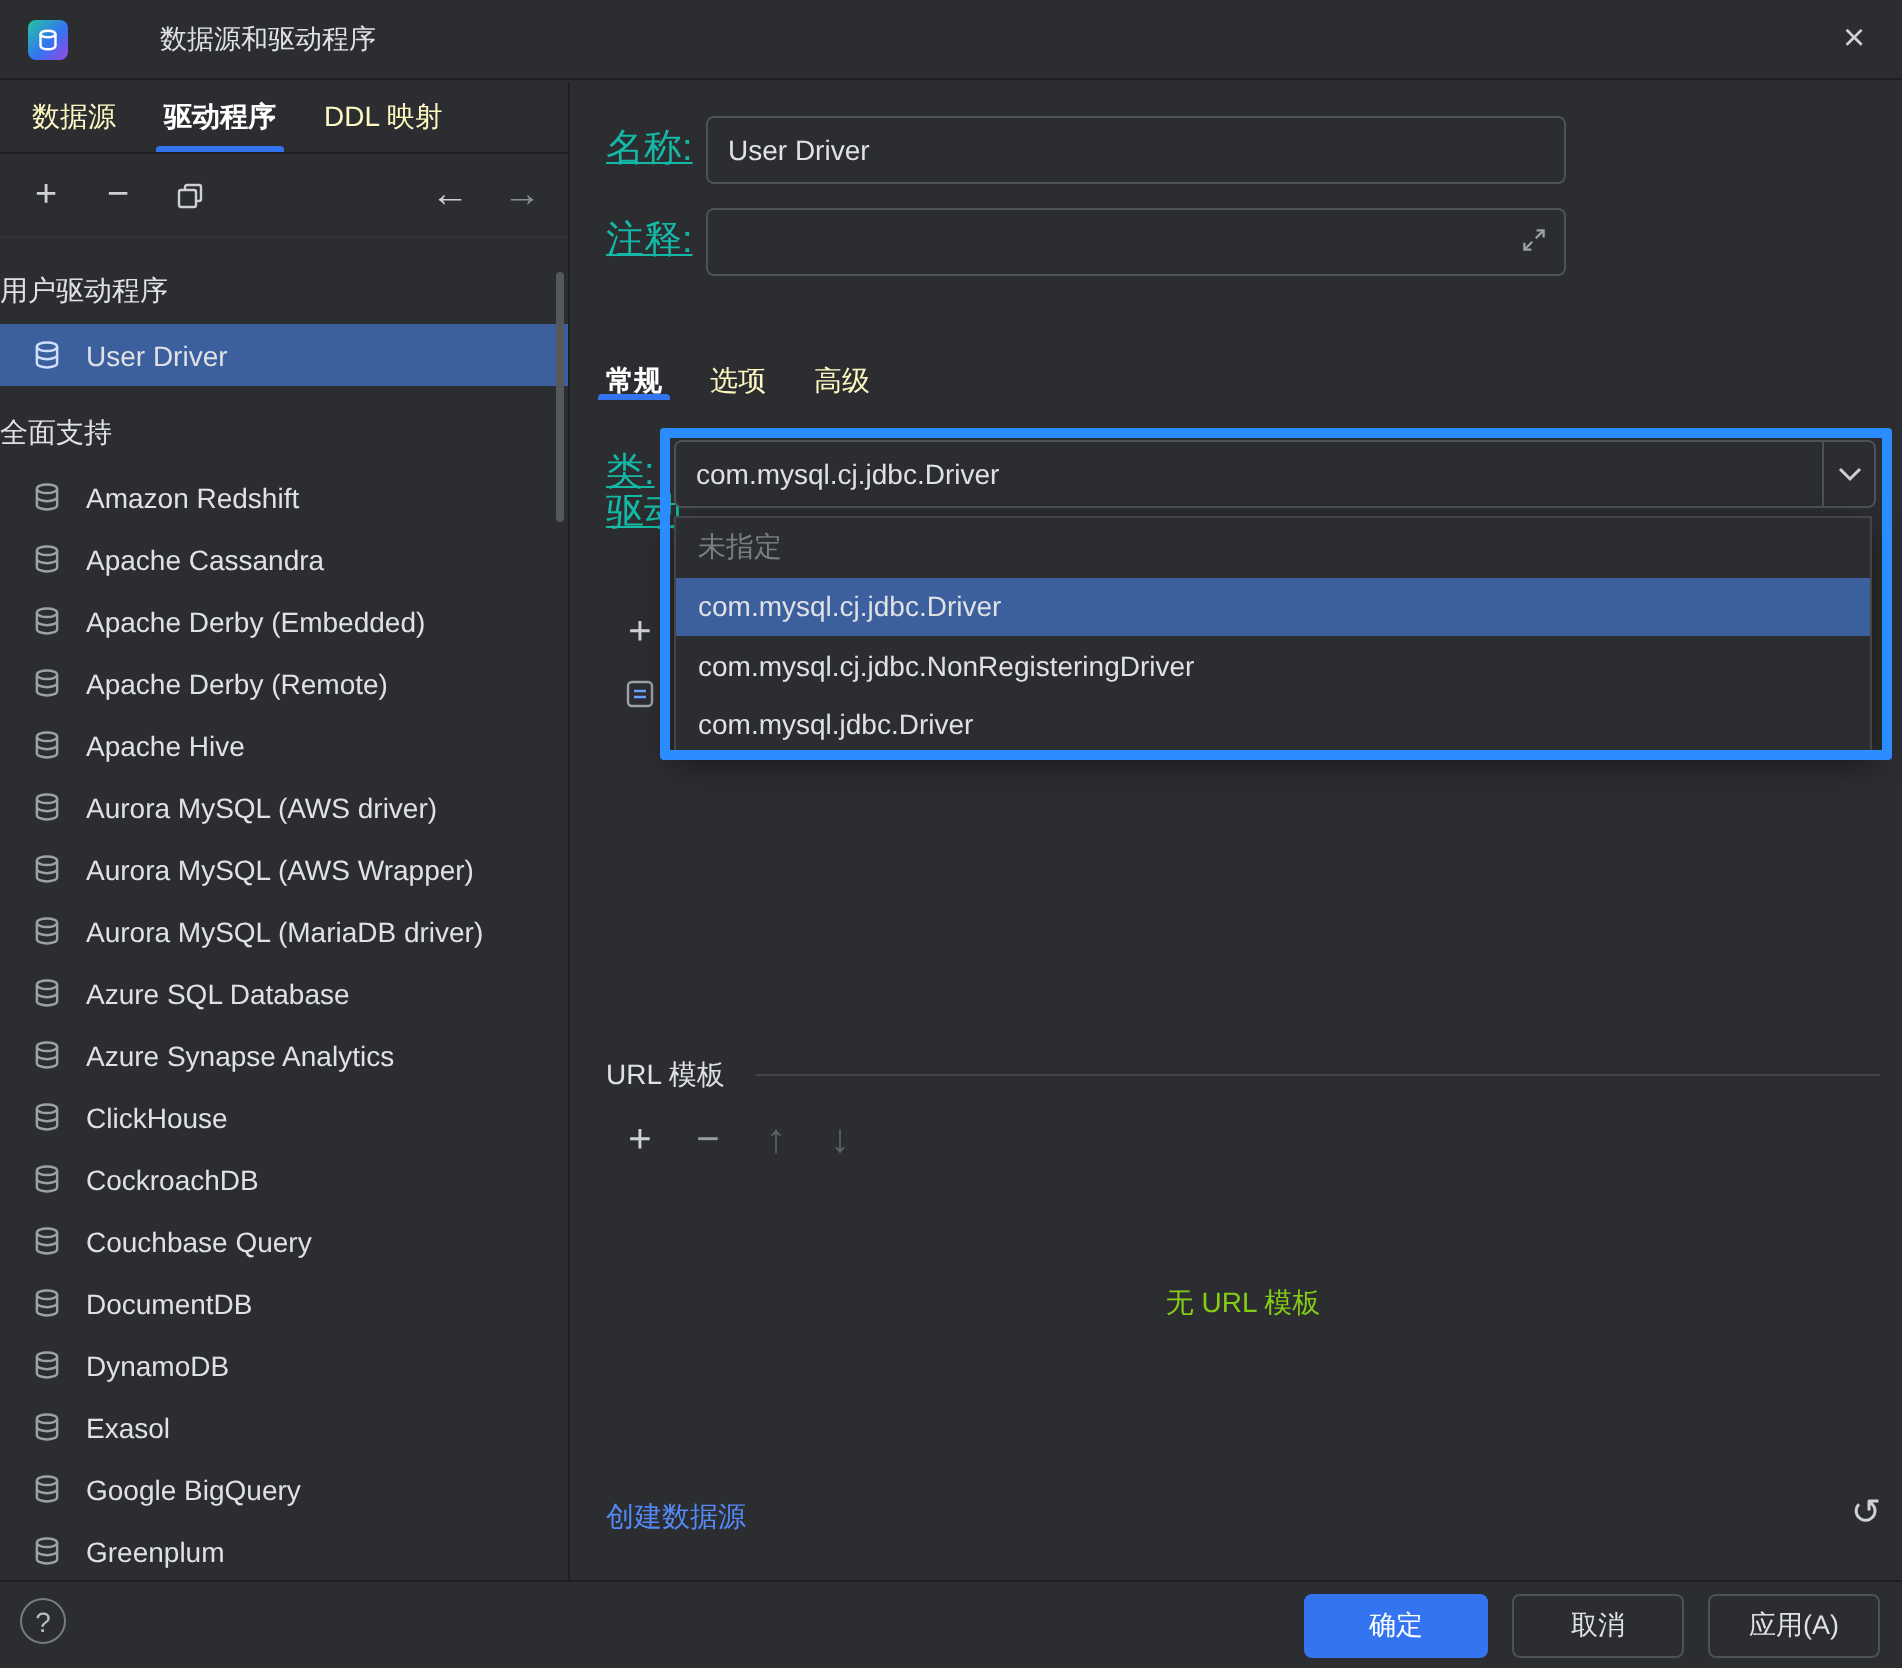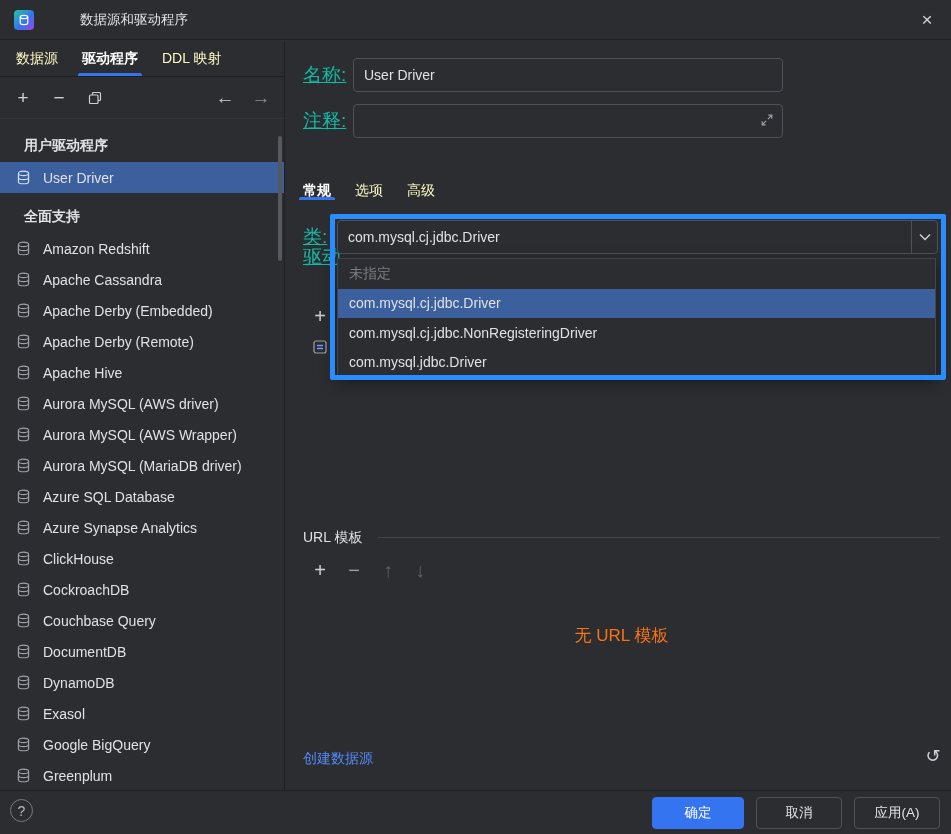--- a/index.html
+++ b/index.html
@@ -17,21 +17,21 @@
   .left{position:absolute;left:0;top:41px;width:285px;height:749px;border-right:1px solid #1e1f22;}
   .ltabs{height:36px;display:flex;align-items:stretch;padding:0 4px;border-bottom:1px solid #1e1f22;}
   .tab{padding:0 12px;display:flex;align-items:center;position:relative;color:#fef9c3;font-size:14px;cursor:pointer;}
   .tab.active{color:#ffffff;font-weight:600;}
   .tab.active::after{content:"";position:absolute;left:8px;right:8px;bottom:0;height:3px;background:#3574f0;border-radius:2px 2px 0 0;}
   .ltoolbar{height:42px;display:flex;align-items:center;padding:0 14px;gap:18px;border-bottom:1px solid #323438;}
   .tbtn{width:18px;height:18px;display:flex;align-items:center;justify-content:center;color:#ced0d6;font-size:19px;line-height:1;cursor:pointer;}
   .tbtn.dim{color:#8a8d92;}
   .spacer{flex:1;}
   .llist{position:absolute;left:0;top:79px;right:0;bottom:0;overflow:hidden;padding-top:8px;}
-  .group-header{height:34px;line-height:34px;padding-left:24px;font-weight:700;color:#dfe1e5;font-size:14px;}
+  .group-header{height:34px;line-height:34px;padding-left:0;font-weight:400;color:#dfe1e5;font-size:14px;}
   .group-header + .group-header, .list-item + .group-header{margin-top:6px;}
   .list-item{height:31px;display:flex;align-items:center;padding-left:15px;gap:12px;font-size:14px;color:#dfe1e5;white-space:nowrap;cursor:pointer;}
   .list-item.selected{background:#3c5f9e;}
   .li-icon{width:16px;height:16px;display:flex;align-items:center;justify-content:center;flex:0 0 auto;}
   .dbsvg{stroke:#9da0a8;width:15px;height:15px;fill:none;stroke-width:1.3;}
   .selected .dbsvg{stroke:#cfe0ff;}
   .lscroll{position:absolute;right:2px;top:95px;width:4px;height:125px;background:#55585c;border-radius:2px;}
 
   
   .right{position:absolute;left:286px;top:41px;width:665px;height:749px;}
@@ -48,21 +48,21 @@
   .dd-item{height:29.5px;display:flex;align-items:center;padding-left:11px;font-size:14px;color:#dfe1e5;white-space:nowrap;cursor:pointer;}
   .dd-item.selected{background:#3c5f9e;}
   .dd-item.muted{color:#7a7d84;}
 
   .mini-btn{position:absolute;width:20px;height:20px;display:flex;align-items:center;justify-content:center;color:#ced0d6;font-size:20px;line-height:1;cursor:pointer;z-index:1;}
   .mini-btn.dim{color:#5d6066;}
   .mini-btn.semi{color:#9b9ea3;}
 
   .sect-title{position:absolute;left:17px;top:487px;height:18px;line-height:18px;font-size:14px;color:#dfe1e5;}
   .sect-line{position:absolute;left:92px;right:11px;top:496px;height:1px;background:#43454a;}
-  .url-empty{position:absolute;left:17px;right:11px;top:534px;height:120px;display:flex;align-items:center;justify-content:center;color:#f97316;font-size:17px;}
+  .url-empty{position:absolute;left:17px;right:11px;top:551px;height:120px;display:flex;align-items:center;justify-content:center;color:#84cc16;font-size:14px;}
   .link{position:absolute;left:17px;top:708px;height:18px;line-height:18px;color:#548af7;font-size:14px;cursor:pointer;}
   .undo{position:absolute;left:636px;top:704px;width:22px;height:22px;display:flex;align-items:center;justify-content:center;color:#ced0d6;font-size:18px;cursor:pointer;}
 
   
   .footer{position:absolute;left:0;top:790px;width:100%;height:44px;border-top:1px solid #1e1f22;background:#2b2d30;}
   .help{position:absolute;left:10px;top:8px;width:23px;height:23px;border:1.5px solid #787b80;border-radius:50%;display:flex;align-items:center;justify-content:center;color:#b9bcc2;font-size:14px;cursor:pointer;}
   .btn-row{position:absolute;right:11px;top:6px;display:flex;gap:12px;}
   .btn{height:32px;border-radius:4px;border:1px solid #4e5157;background:#2b2d30;color:#dfe1e5;font-size:13.5px;padding:0 7px;min-width:86px;cursor:pointer;}
   .btn.primary{background:#3574f0;border-color:#3574f0;color:#ffffff;min-width:92px;}
 </style>

